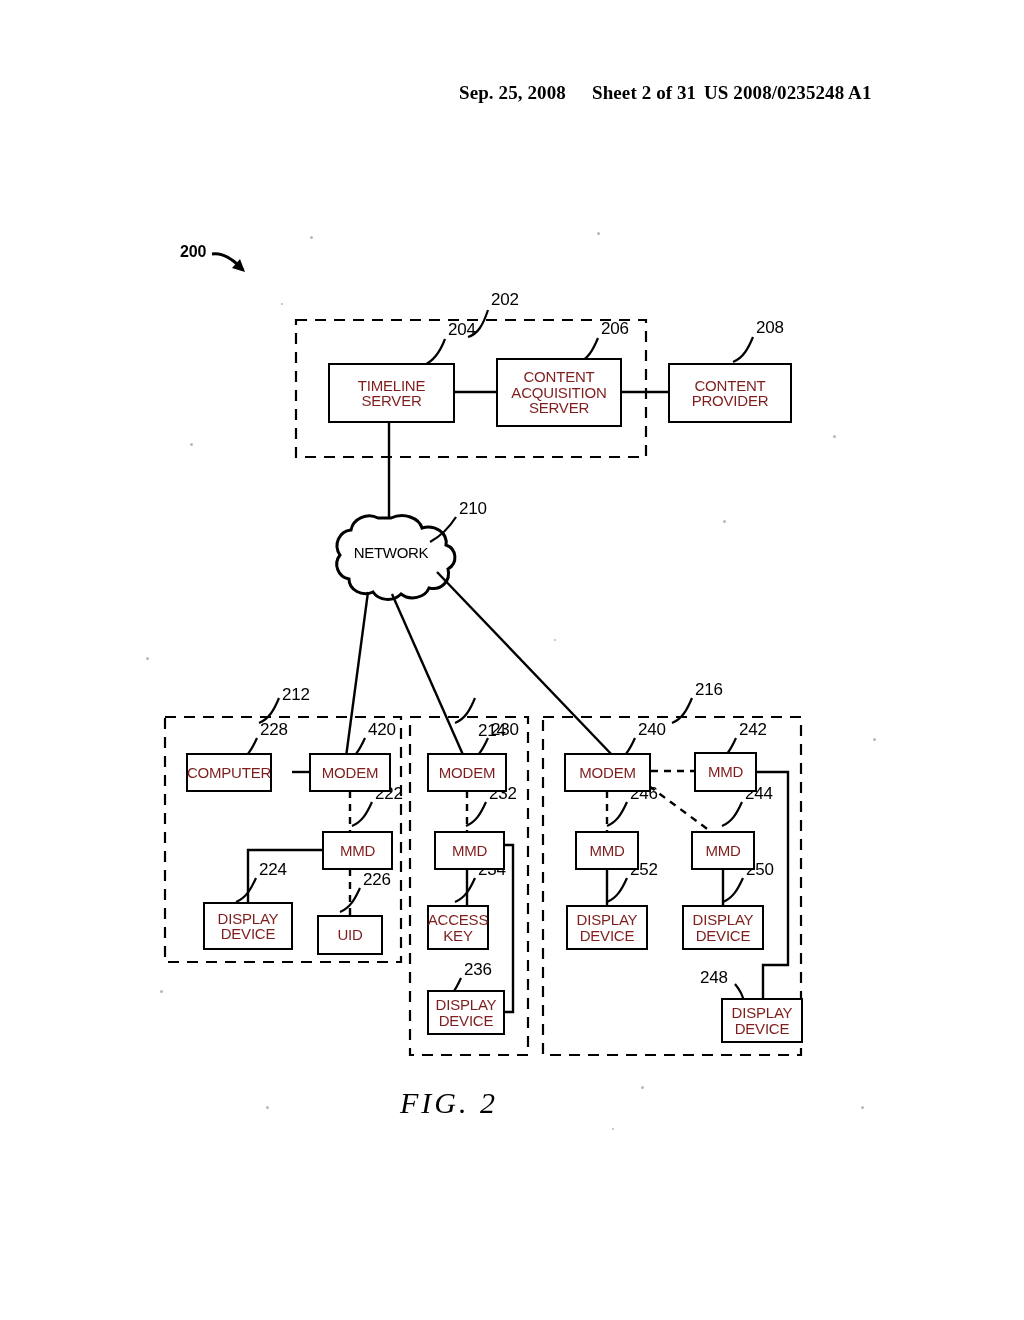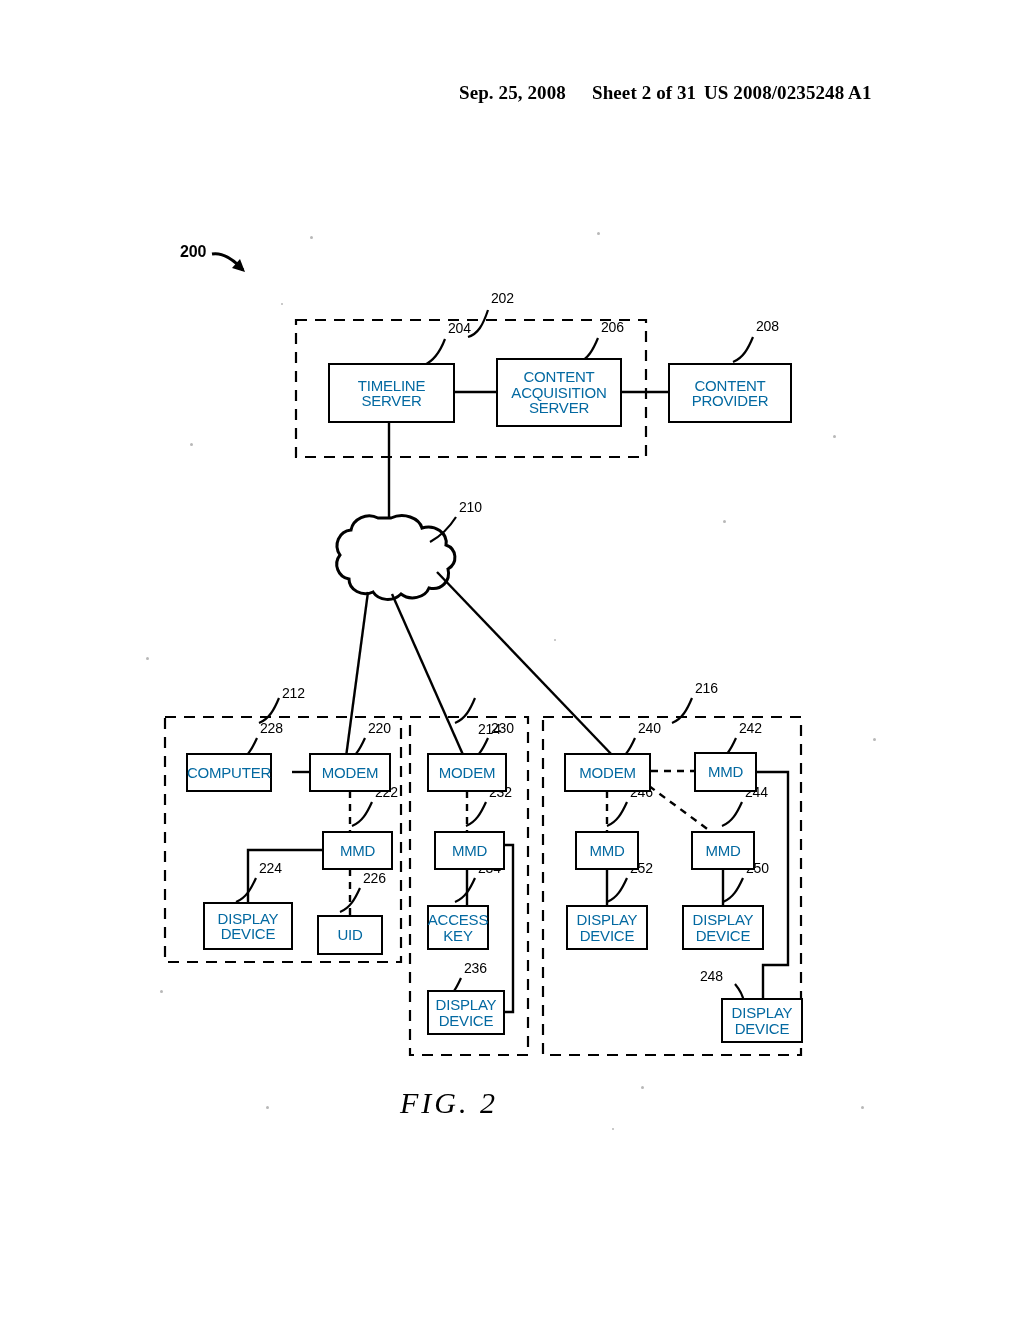--- a/index.html
+++ b/index.html
@@ -60,21 +60,21 @@
     justify-content: center;
     text-align: center;
     box-sizing: border-box;
   }
   .node-box .node-label {
     font-family: "Liberation Sans", sans-serif;
     font-size: 15px;
     line-height: 15.5px;
     letter-spacing: -0.2px;
     white-space: pre-line;
-    color: #0369a1;
+    color: #7f1d1d;
   }
 
   
   #cloud-network {
     position: absolute;
     left: 331px;
     top: 517px;
     width: 120px;
     height: 76px;
   }
@@ -87,21 +87,21 @@
     font-family: "Liberation Sans", sans-serif;
     font-size: 15px;
     letter-spacing: -0.3px;
     color: #000;
   }
 
   
   .ref-num {
     position: absolute;
     font-family: "Liberation Sans", sans-serif;
-    font-size: 14px;
+    font-size: 17px;
     font-weight: normal;
     letter-spacing: -0.2px;
     color: #000;
     white-space: nowrap;
   }
   .ref-num.bold-ref {
     font-weight: bold;
     font-size: 16px;
   }
 
@@ -233,21 +233,21 @@
   <div class="ref-num" style="left:448px; top:320px;">204</div>
   <div class="ref-num" style="left:601px; top:319px;">206</div>
   <div class="ref-num" style="left:756px; top:318px;">208</div>
   <div class="ref-num" style="left:459px; top:499px;">210</div>
 
   <div class="ref-num" style="left:282px; top:664px;margin-top:21px;">212</div>
   <div class="ref-num" style="left:478px; top:680px;margin-top:41px;">214</div>
   <div class="ref-num" style="left:695px; top:680px;">216</div>
 
   <div class="ref-num" style="left:260px; top:720px;">228</div>
-  <div class="ref-num" style="left:368px; top:720px;">220</div>
+  <div class="ref-num" style="left:368px; top:720px;">420</div>
   <div class="ref-num" style="left:375px; top:784px;">222</div>
   <div class="ref-num" style="left:259px; top:860px;">224</div>
   <div class="ref-num" style="left:363px; top:870px;">226</div>
 
   <div class="ref-num" style="left:491px; top:720px;">230</div>
   <div class="ref-num" style="left:489px; top:784px;text-align:center;">232</div>
   <div class="ref-num" style="left:478px; top:860px;">234</div>
   <div class="ref-num" style="left:464px; top:960px;">236</div>
 
   <div class="ref-num" style="left:638px; top:720px;">240</div>
@@ -267,20 +267,23 @@
     <span class="node-label">CONTENT
 ACQUISITION
 SERVER</span>
   </div>
 
   <div class="node-box" style="left:668px; top:363px; width:124px; height:60px;">
     <span class="node-label">CONTENT
 PROVIDER</span>
   </div>
 
+  <div id="cloud-network">
+    <span class="cloud-text">NETWORK</span>
+  </div>
 
   <div class="node-box" style="left:186px; top:753px; width:86px; height:39px;">
     <span class="node-label">COMPUTER</span>
   </div>
 
   <div class="node-box" style="left:309px; top:753px; width:82px; height:39px;">
     <span class="node-label">MODEM</span>
   </div>
 
   <div class="node-box" style="left:322px; top:831px; width:71px; height:39px;">

